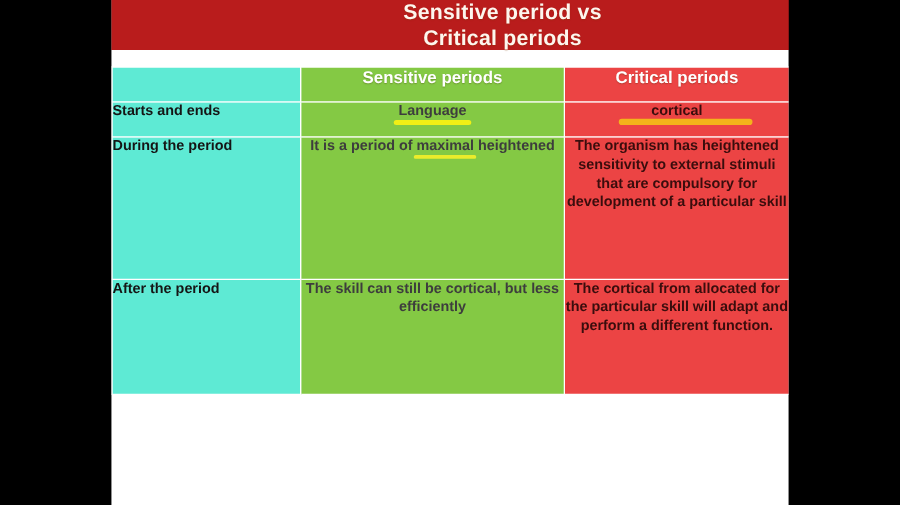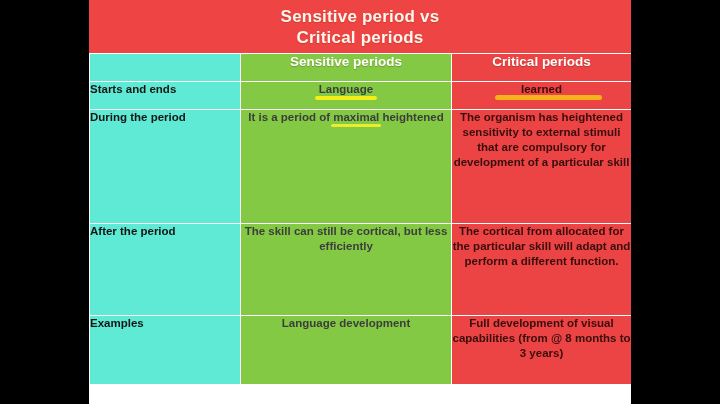--- a/index.html
+++ b/index.html
@@ -30,25 +30,26 @@
     height: 404px;
     background: #ffffff;
   }
 
   
   .title-banner {
     position: absolute;
     left: 89px;
     top: 0px;
     width: 542px;
-    height: 53px;
-    background: #ef4444;
+    height: 40px;
+    background: #b91c1c;
     display: flex;
     align-items: center;
     justify-content: center;
+    padding-left: 42px;
   }
   .title-text {
     color: #fdf6ee;
     font-size: 17px;
     font-weight: bold;
     line-height: 21px;
     text-align: center;
     text-shadow: 0 1px 1px rgba(120,60,0,0.35);
     letter-spacing: 0.2px;
   }
@@ -199,43 +200,38 @@
 
       <tr class="r-start">
         <td class="cell bg-purple lbl-cell">Starts and ends</td>
         <td class="cell bg-green body-green">
           <span class="u-wrap u-yellow">
             <span>Language</span>
           </span>
         </td>
         <td class="cell bg-red body-red">
           <span class="u-wrap u-yellow-wide">
-            <span>learned</span>
+            <span>cortical</span>
           </span>
         </td>
       </tr>
 
       <tr class="r-during">
         <td class="cell bg-purple lbl-cell">During the period</td>
         <td class="cell bg-green body-green">
           <span>It is a period of </span><span class="u-wrap u-yellow-thin"><span>maximal</span></span><span> heightened</span>
         </td>
         <td class="cell bg-red body-red">The organism has heightened sensitivity to external stimuli that are compulsory for development of a particular skill</td>
       </tr>
 
       <tr class="r-after">
         <td class="cell bg-purple lbl-cell">After the period</td>
         <td class="cell bg-green body-green">The skill can still be cortical, but less efficiently</td>
         <td class="cell bg-red body-red">The cortical from allocated for the particular skill will adapt and perform a different function.</td>
       </tr>
 
-      <tr class="r-ex">
-        <td class="cell bg-purple lbl-cell">Examples</td>
-        <td class="cell bg-green body-green">Language development</td>
-        <td class="cell bg-red body-red">Full development of visual capabilities (from @ 8 months to 3 years)</td>
-      </tr>
     </tbody>
   </table>
 
   <div class="bar-left"></div>
   <div class="bar-right"></div>
 
 </div>
 
 </body></html>

